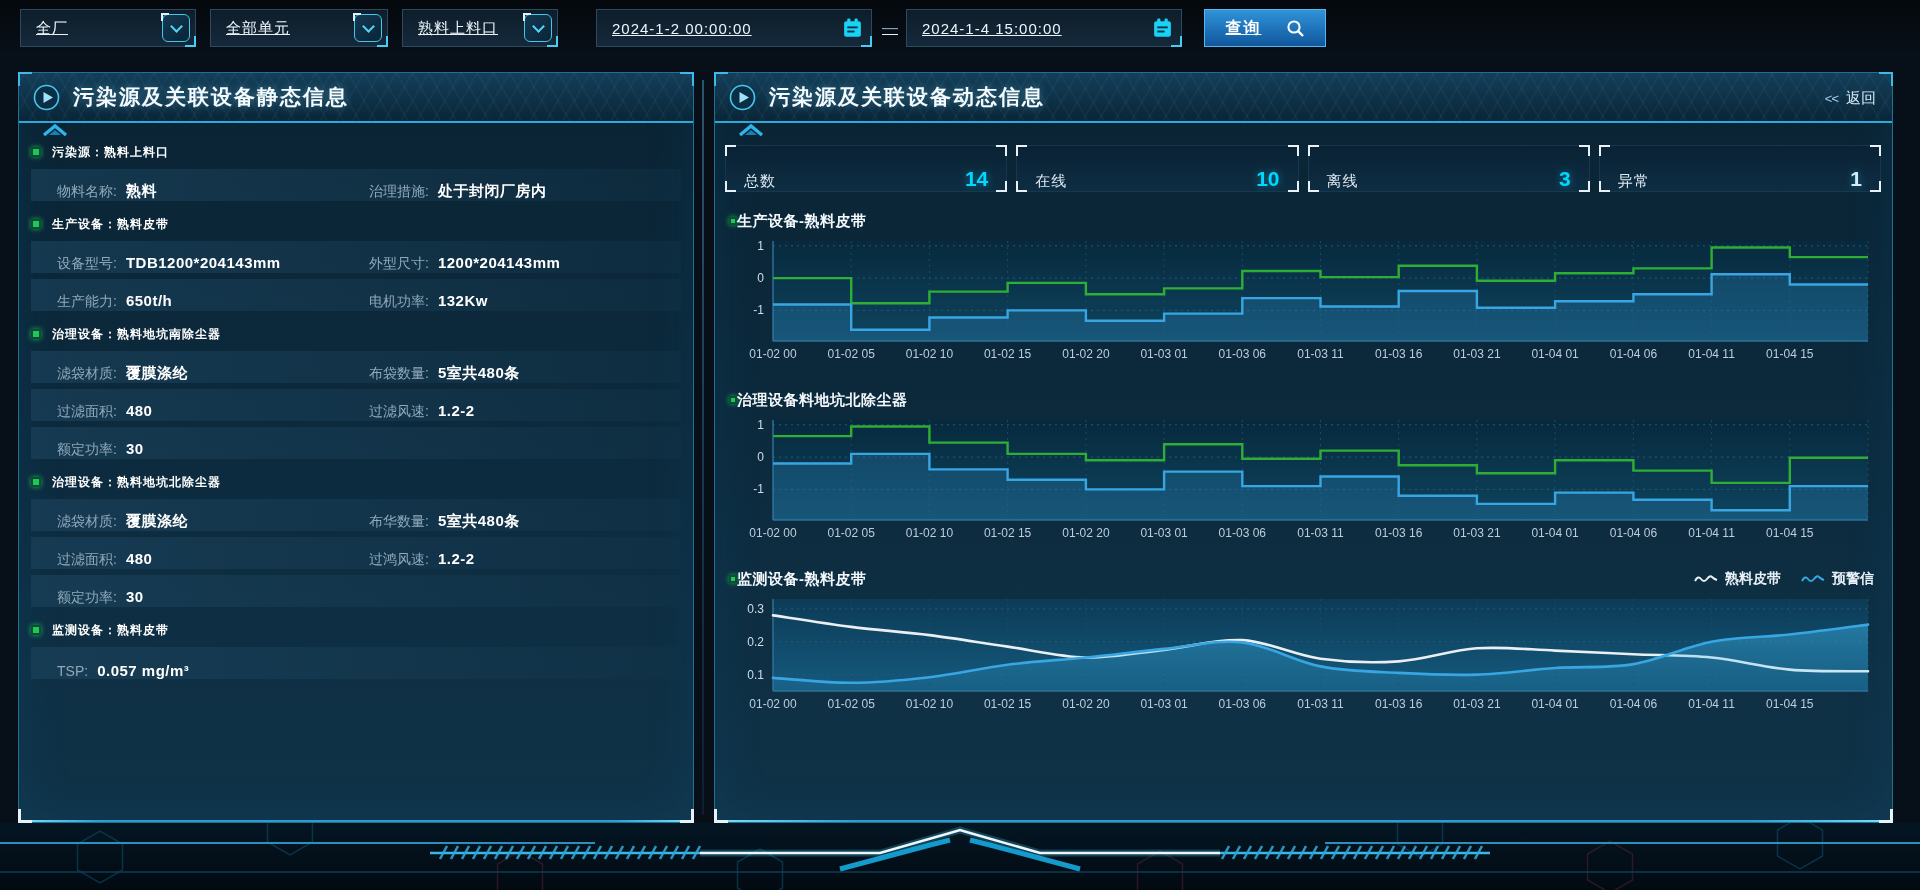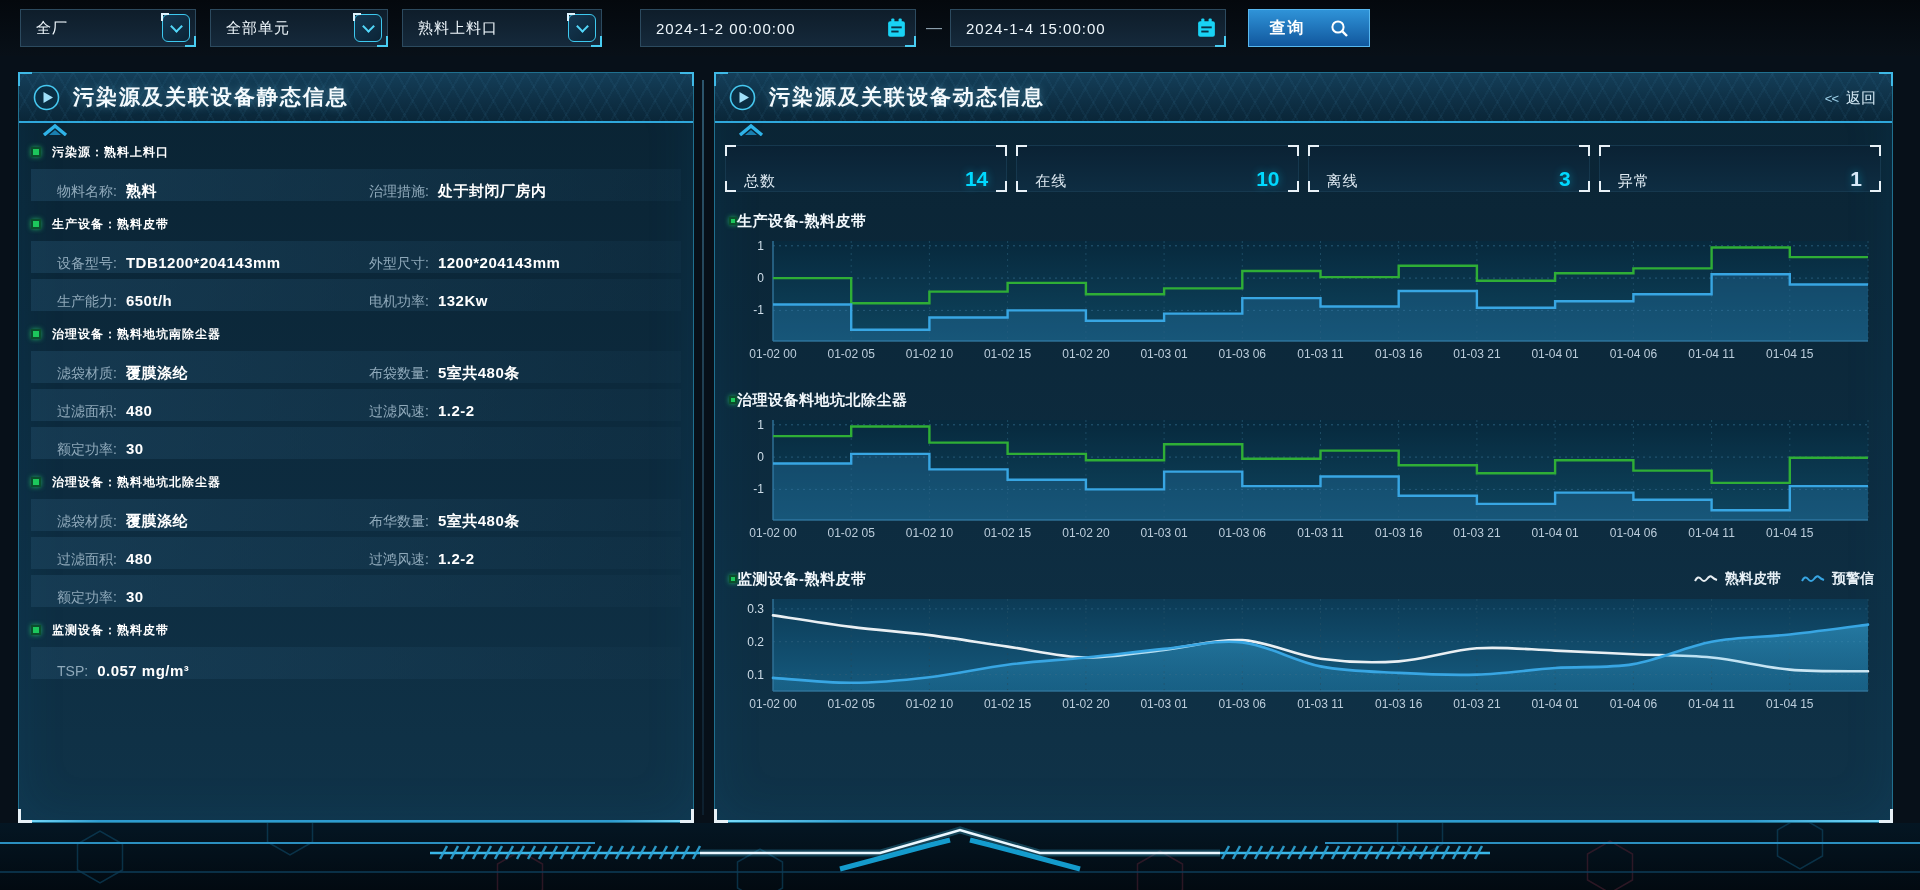--- a/index.html
+++ b/index.html
@@ -1,21 +1,21 @@
 <!DOCTYPE html>
 <html><head>
 <meta charset="utf-8">
 <style>
   * { margin:0; padding:0; box-sizing:border-box; }
   html,body { width:1920px; height:890px; overflow:hidden; }
   body { background:#071019; font-family:"Liberation Sans","DejaVu Sans",sans-serif; position:relative; color:#e8f1f7; }
 
   
   .topbar { position:absolute; top:0; left:0; width:1920px; height:56px;
-    background:linear-gradient(180deg,#04080d,#081018); display:flex; align-items:center; padding-left:20px; }
+    background:linear-gradient(180deg,#04080d,#081018); display:flex; align-items:center; padding-left:20px;text-decoration:underline; }
   .tb-box { height:38px; background:linear-gradient(180deg,#0e1d2a,#15293b);
     border:1px solid #2c4a5f; display:flex; align-items:center; color:#eef6fb; font-size:15px;
     position:relative; margin-right:14px; }
   .tb-text { padding-left:15px; flex:1; white-space:nowrap; letter-spacing:1px; }
   .tb-box::after { content:''; position:absolute; right:-1px; bottom:-1px; width:9px; height:9px;
     border-right:2px solid #49cdf2; border-bottom:2px solid #49cdf2; }
   .chev-box { width:28px; height:28px; border:1px solid #3ec9ef; border-radius:6px;
     background:linear-gradient(135deg,#143852,#0b2436); display:flex; align-items:center; justify-content:center;
     margin-right:5px; position:relative; flex:none; }
   .chev-box::before { content:''; position:absolute; top:-2px; left:-2px; width:6px; height:6px;
@@ -108,21 +108,21 @@
     <span class="chev-box">
         <i class="chev"></i>
       </span>
   </div>
   <div class="tb-box" style="width:178px">
     <span class="tb-text">全部单元</span>
     <span class="chev-box">
         <i class="chev"></i>
       </span>
   </div>
-  <div class="tb-box" style="width:200px">
+  <div class="tb-box" style="width:156px">
     <span class="tb-text">熟料上料口</span>
     <span class="chev-box">
         <i class="chev"></i>
       </span>
   </div>
 
   <div class="tb-box" style="width:276px;margin-left:24px">
     <span class="tb-text">2024-1-2 00:00:00</span>
     <span class="cal-btn">
       <svg width="23" height="23" viewBox="0 0 22 22">

